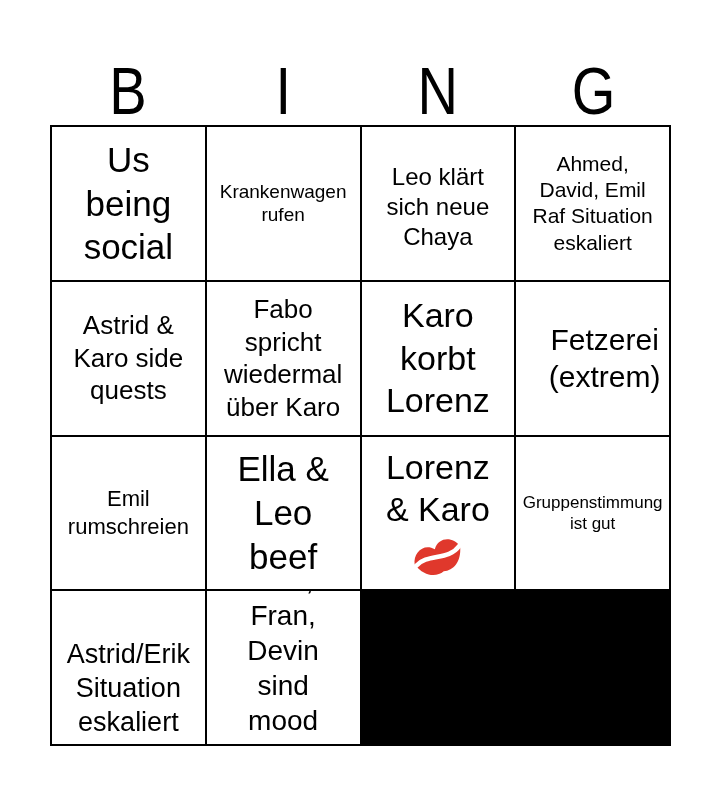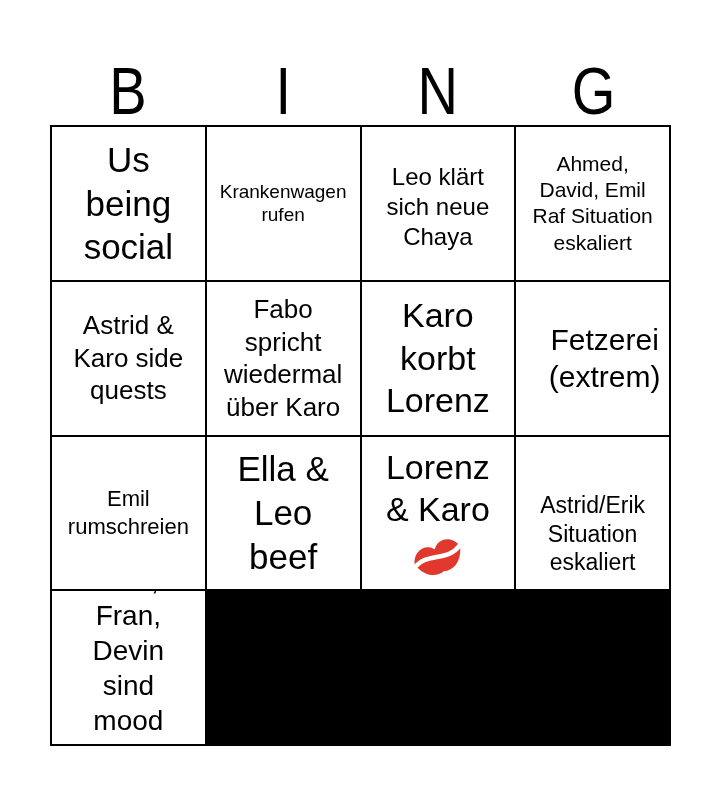--- a/index.html
+++ b/index.html
@@ -71,21 +71,21 @@
     white-space: pre-line;
     line-height: 1.25;
   }
 
   
   .fs35 { font-size: 35px; }
   .fs34 { font-size: 34px; }
   .fs32 { font-size: 24px; margin-top: 8px; }
   .fs30 { font-size: 30px; margin-left: 24px; }
   .fs28 { font-size: 28px; }
-  .fs27 { font-size: 23px; margin-top: 42px; }
+  .fs27 { font-size: 27px; margin-top: 42px; }
   .fs26 { font-size: 26px; }
   .fs22 { font-size: 22px; }
   .fs21 { font-size: 21px; }
   .fs19 { font-size: 19px; }
   .fs17 { font-size: 17px; }
 
   .kiss {
     width: 56px;
     height: 46px;
     margin-top: 3px;
@@ -168,20 +168,24 @@
     <span class="ct fs34">Lorenz
 &amp; Karo</span>
     <svg class="kiss" viewBox="0 0 72 60" aria-hidden="true">
       <g transform="rotate(-22 36 30)">
         <path d="M4,28 C8,12 26,6 36,19 C46,6 64,12 68,28 C62,47 48,54 36,50 C24,54 10,47 4,28 Z" fill="#e0382c"></path>
         <path d="M5,30 C25,20 47,40 67,27" stroke="#ffffff" stroke-width="6" fill="none" stroke-linecap="round"></path>
       </g>
     </svg>
   </div>
   <div class="cell">
+    <span class="ct fs17">Gruppenstimmung
+ist gut</span>
+  </div>
+  <div class="cell">
     <span class="ct fs27">Astrid/Erik
 Situation
 eskaliert</span>
   </div>
   <div class="cell">
     <span class="ct fs28">Max, Fran,
 Devin sind
 mood
 breaker</span>
   </div>

